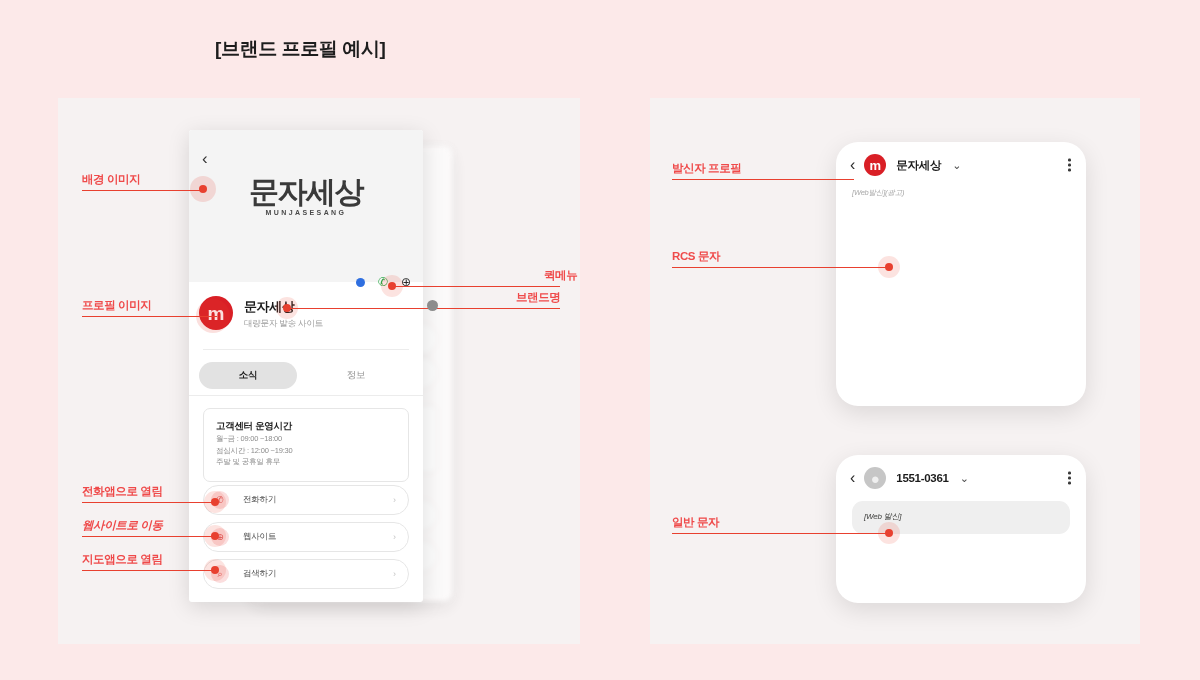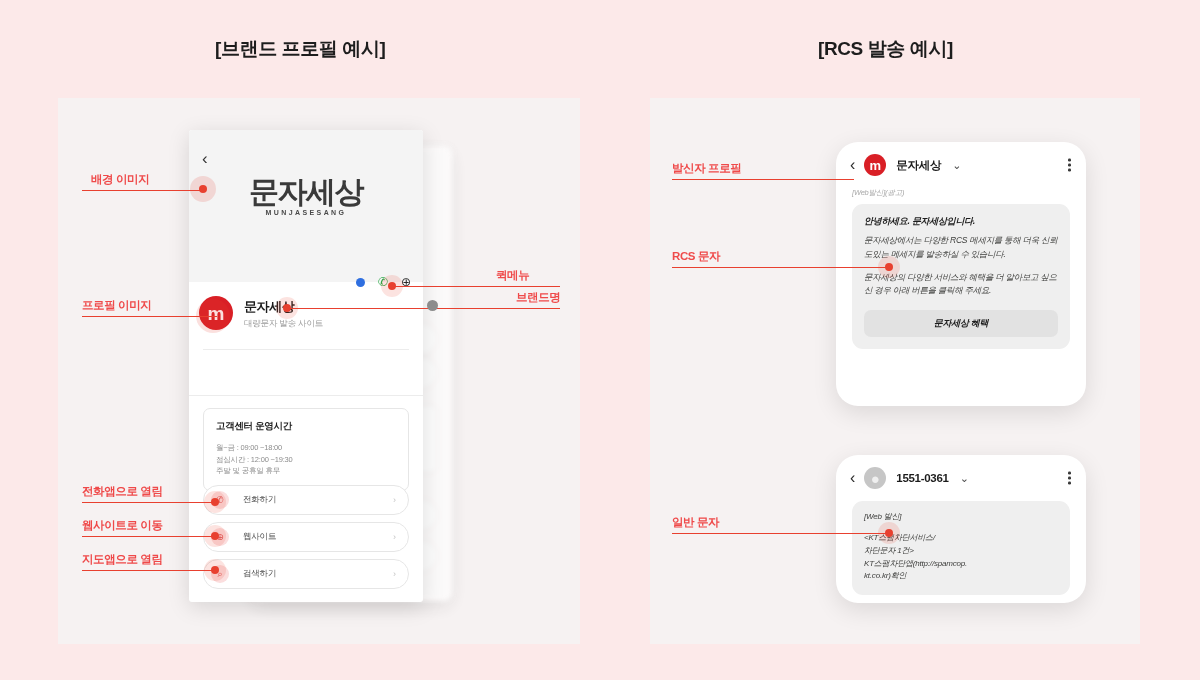--- a/index.html
+++ b/index.html
@@ -125,21 +125,21 @@
   .tab-underline {
     position: absolute; left: 0; right: 0; top: 265px; height: 1px; background: #ececec;
   }
 
   .info-card {
     position: absolute; left: 14px; right: 14px; top: 278px;
     border: 1px solid #e6e6e6; border-radius: 7px;
     padding: 11px 12px 13px; background: #fff;
   }
   .info-title { font-size: 9.5px; font-weight: bold; color: #1c1c1c; letter-spacing: -0.3px; }
-  .info-lines { margin-top: 9px; }
+  .info-lines { }
   .info-line { font-size: 7.5px; color: #8c8c8c; line-height: 1.55; letter-spacing: -0.2px; }
 
   .menu-list { position: absolute; left: 14px; right: 14px; top: 355px; }
   .menu-item {
     position: relative; height: 30px; margin-bottom: 7px;
     border: 1px solid #e6e6e6; border-radius: 15px; background: #fff;
     display: flex; align-items: center;
   }
   .mi-icon {
     margin-left: 7px; width: 18px; height: 18px; border-radius: 50%;
@@ -214,21 +214,20 @@
     position: absolute; width: 11px; height: 11px; border-radius: 50%;
     background: #8d8d8d;
   }
 </style>
 </head>
 <body>
 
 <div class="page">
 
   <div class="sec-title" id="title-left">[브랜드 프로필 예시]</div>
-  <div class="sec-title" id="title-right">[RCS 발송 예시]</div>
 
   <div class="panel" id="panel-left"></div>
 
   <div class="phone-back">
     <div class="bb" style="top:176px"></div>
     <div class="bcircle" style="top:182px"></div>
     <div class="bcard"></div>
     <div class="bb" style="top:352px"></div>
     <div class="bcircle" style="top:358px"></div>
     <div class="bb" style="top:393px"></div>
@@ -253,20 +252,24 @@
     </div>
 
     <div class="brand-row">
       <div class="brand-logo">m</div>
       <div class="brand-name">문자세상</div>
       <div class="brand-desc">대량문자 발송 사이트</div>
     </div>
 
     <div class="divider"></div>
 
+    <div class="tabs">
+      <div class="tab active">소식</div>
+      <div class="tab plain">정보</div>
+    </div>
     <div class="tab-underline"></div>
 
     <div class="info-card">
       <div class="info-title">고객센터 운영시간</div>
       <div class="info-lines">
         <div class="info-line">월~금 : 09:00 ~18:00</div>
         <div class="info-line">점심시간 : 12:00 ~19:30</div>
         <div class="info-line">주말 및 공휴일 휴무</div>
       </div>
     </div>
@@ -283,45 +286,45 @@
         <span class="mi-chev">›</span>
       </div>
       <div class="menu-item">
         <span class="mi-icon">⌕</span>
         <span class="mi-label">검색하기</span>
         <span class="mi-chev">›</span>
       </div>
     </div>
   </div>
 
-  <div class="anno-label" style="left:91px; top:172px;">배경 이미지</div>
+  <div class="anno-label" style="left:82px; top:172px;">배경 이미지</div>
   <div class="anno-line" style="left:82px; top:190px; width:120px;"></div>
   <div class="anno-halo" style="left:190px; top:176px;"></div>
   <div class="anno-dot" style="left:199px; top:185px;"></div>
 
   <div class="anno-label" style="left:82px; top:298px;text-align:center;">프로필 이미지</div>
   <div class="anno-line" style="left:82px; top:316px; width:135px;"></div>
   <div class="anno-halo lg" style="left:196px; top:299px;"></div>
 
   <div class="anno-label" style="left:82px; top:484px;">전화앱으로 열림</div>
   <div class="anno-line" style="left:82px; top:502px; width:136px;"></div>
   <div class="anno-halo sm" style="left:204px; top:491px;"></div>
   <div class="anno-dot" style="left:211px; top:498px;"></div>
 
-  <div class="anno-label" style="left:82px; top:518px;">웹사이트로 이동</div>
+  <div class="anno-label" style="left:82px; top:518px;font-style:italic;">웹사이트로 이동</div>
   <div class="anno-line" style="left:82px; top:536px; width:136px;"></div>
   <div class="anno-halo sm" style="left:204px; top:525px;"></div>
   <div class="anno-dot" style="left:211px; top:532px;"></div>
 
   <div class="anno-label" style="left:82px; top:552px;">지도앱으로 열림</div>
   <div class="anno-line" style="left:82px; top:570px; width:136px;"></div>
   <div class="anno-halo sm" style="left:204px; top:559px;"></div>
   <div class="anno-dot" style="left:211px; top:566px;"></div>
 
-  <div class="anno-label" style="left:496px; top:268px;text-align:right;">퀵메뉴</div>
+  <div class="anno-label" style="left:544px; top:268px;text-align:right;">퀵메뉴</div>
   <div class="anno-line" style="left:392px; top:286px; width:168px;"></div>
   <div class="anno-halo sm" style="left:381px; top:275px;"></div>
   <div class="anno-dot" style="left:388px; top:282px;"></div>
 
   <div class="anno-label" style="left:516px; top:290px;">브랜드명</div>
   <div class="anno-line" style="left:287px; top:308px; width:273px;"></div>
   <div class="anno-halo sm" style="left:276px; top:297px;"></div>
   <div class="anno-dot" style="left:283px; top:304px;"></div>
   <div class="grey-dot" style="left:427px; top:300px;"></div>
 
@@ -334,48 +337,38 @@
       <span class="rh-name">문자세상</span>
       <span class="rh-chev">⌄</span>
       <span class="rh-dots">
           <i></i>
           <i></i>
           <i></i>
         </span>
     </div>
     <div class="rcs-body">
       <div class="web-tag">[Web발신](광고)</div>
-      <div class="bubble">
-        <div class="b-title">안녕하세요. 문자세상입니다.</div>
-        <div class="b-para">문자세상에서는 다양한 RCS 메세지를 통해 더욱 신뢰도있는 메세지를 발송하실 수 있습니다.</div>
-        <div class="b-para">문자세상의 다양한 서비스와 혜택을 더 알아보고 싶으신 경우 아래 버튼을 클릭해 주세요.</div>
-        <div class="b-btn">문자세상 혜택</div>
-      </div>
     </div>
   </div>
 
   <div class="rcs-phone" id="rcs-phone-2">
     <div class="rcs-header">
       <span class="rh-back">‹</span>
       <span class="rh-avatar grey">●</span>
       <span class="rh-name">1551-0361</span>
       <span class="rh-chev">⌄</span>
       <span class="rh-dots">
           <i></i>
           <i></i>
           <i></i>
         </span>
     </div>
     <div class="rcs-body">
       <div class="bubble-plain">
         <div class="bp-tag">[Web 발신]</div>
-        <div class="bp-body" style="white-space:pre-line">&lt;KT스팸차단서비스/
-차단문자 1건&gt;
-KT스팸차단앱(http://spamcop.
-kt.co.kr)확인</div>
       </div>
     </div>
   </div>
 
   <div class="anno-label" style="left:672px; top:161px;">발신자 프로필</div>
   <div class="anno-line" style="left:672px; top:179px; width:182px;"></div>
 
   <div class="anno-label" style="left:672px; top:249px;">RCS 문자</div>
   <div class="anno-line" style="left:672px; top:267px; width:215px;"></div>
   <div class="anno-halo sm" style="left:878px; top:256px;"></div>

